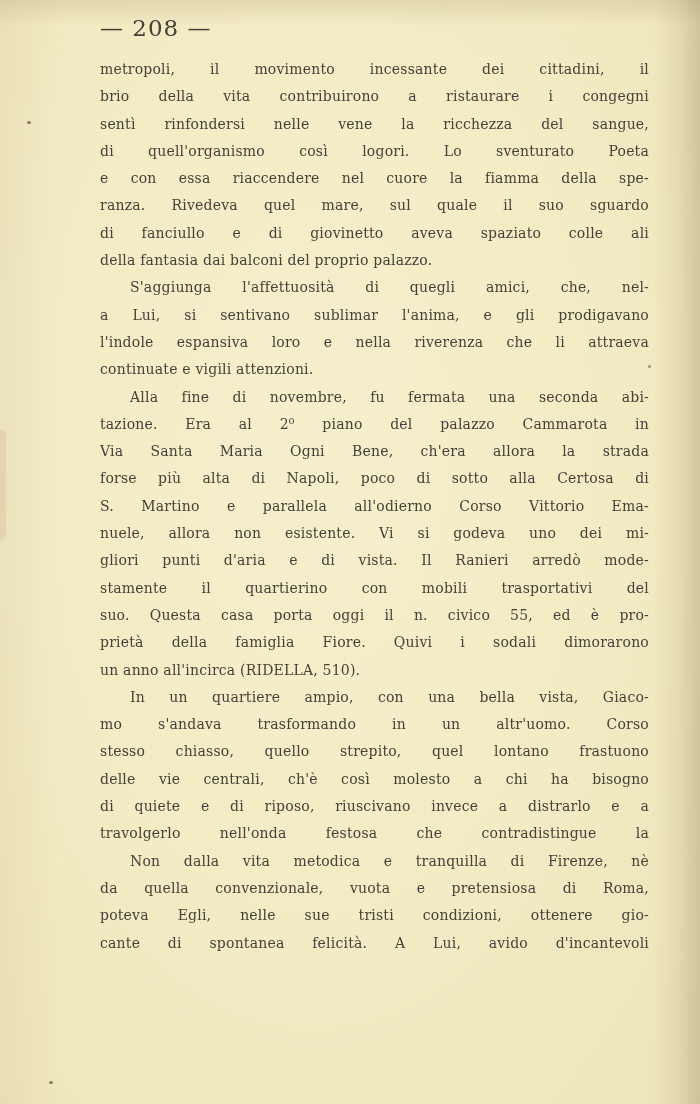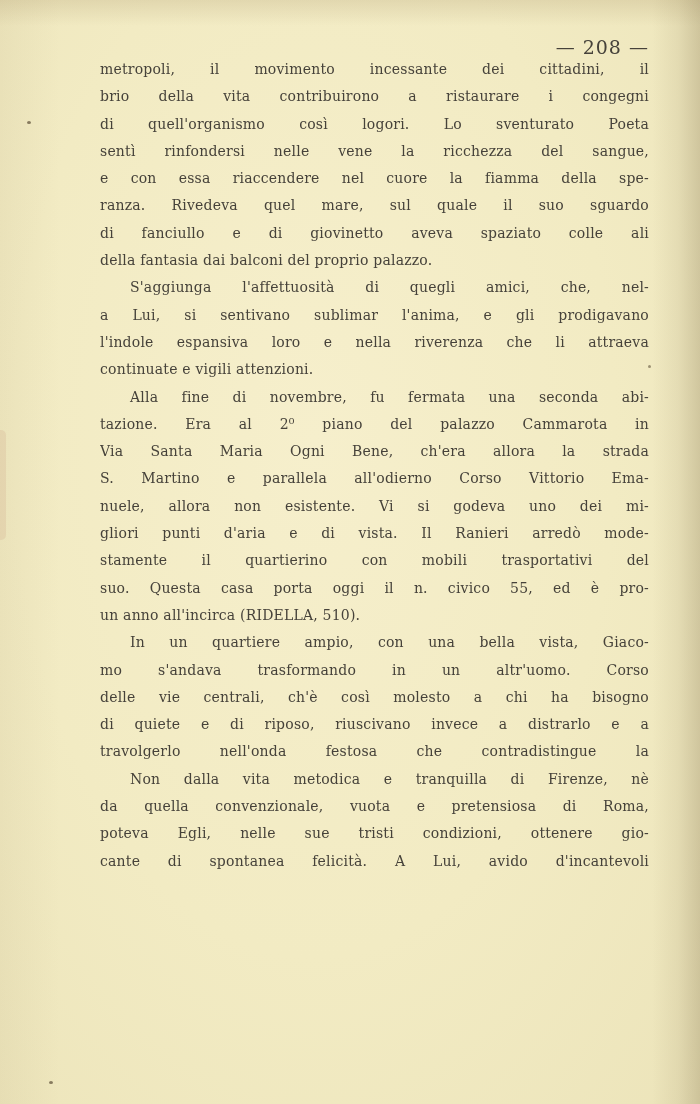--- a/index.html
+++ b/index.html
@@ -13,25 +13,25 @@
     color: #46423a;
     background:
       linear-gradient(to left, rgba(125,108,70,0.28), rgba(125,108,70,0.10) 22px, rgba(125,108,70,0) 48px),
       linear-gradient(to bottom, rgba(150,125,80,0.18), rgba(150,125,80,0) 26px),
       linear-gradient(to right, rgba(140,118,78,0.07), rgba(140,118,78,0) 60px),
       radial-gradient(ellipse at 45% 40%, #f6efcc 0%, #f2ebc3 55%, #ece4ba 100%);
     background-color: #f2ebc3;
   }
   .page-number-header {
     position: absolute;
-    top: 36px;
+    top: 15px;
     left: 100px;
     width: 549px;
-    text-align: right;
-    font-size: 19px;
+    text-align: left;
+    font-size: 23px;
     letter-spacing: 1px;
   }
   .page-text {
     position: absolute;
     top: 56px;
     left: 100px;
     width: 549px;
   }
   .paragraph { margin: 0; }
   .line {
@@ -70,47 +70,50 @@
   <div class="speck s1"></div>
   <div class="speck s2"></div>
   <div class="speck s3"></div>
 
   <div class="page-number-header">— 208 —</div>
 
   <div class="page-text">
       <div class="paragraph">
         <div class="line">metropoli, il movimento incessante dei cittadini, il</div>
         <div class="line">brio della vita contribuirono a ristaurare i congegni</div>
+        <div class="line">sentì rinfondersi nelle vene la ricchezza del sangue,</div>
         <div class="line">di quell'organismo così logori.  Lo sventurato Poeta</div>
-        <div class="line">sentì rinfondersi nelle vene la ricchezza del sangue,</div>
         <div class="line">e con essa riaccendere nel cuore la fiamma della spe-</div>
         <div class="line">ranza.  Rivedeva quel mare, sul quale il suo sguardo</div>
         <div class="line">di fanciullo e di giovinetto aveva spaziato colle ali</div>
         <div class="line flush">della fantasia dai balconi del proprio palazzo.</div>
       </div>
       <div class="paragraph">
         <div class="line indent">S'aggiunga l'affettuosità di quegli amici, che, nel-</div>
         <div class="line">a Lui, si sentivano sublimar l'anima, e gli prodigavano</div>
         <div class="line">l'indole espansiva loro e nella riverenza che li attraeva</div>
         <div class="line flush">continuate e vigili attenzioni.</div>
       </div>
       <div class="paragraph">
         <div class="line indent">Alla fine di novembre, fu fermata una seconda abi-</div>
         <div class="line">tazione.  Era al 2⁰ piano del palazzo Cammarota in</div>
         <div class="line">Via Santa Maria Ogni Bene, ch'era allora la strada</div>
+        <div class="line">forse più alta di Napoli, poco di sotto alla Certosa di</div>
         <div class="line">S. Martino e parallela all'odierno Corso Vittorio Ema-</div>
         <div class="line">nuele, allora non esistente.  Vi si godeva uno dei mi-</div>
         <div class="line">gliori punti d'aria e di vista.  Il Ranieri arredò mode-</div>
         <div class="line">stamente il quartierino con mobili trasportativi del</div>
         <div class="line">suo.  Questa casa porta oggi il n. civico 55, ed è pro-</div>
+        <div class="line">prietà della famiglia Fiore.  Quivi i sodali dimorarono</div>
         <div class="line flush">un anno all'incirca (RIDELLA, 510).</div>
       </div>
       <div class="paragraph">
         <div class="line indent">In un quartiere ampio, con una bella vista, Giaco-</div>
         <div class="line">mo s'andava trasformando in un altr'uomo.  Corso</div>
+        <div class="line">stesso chiasso, quello strepito, quel lontano frastuono</div>
         <div class="line">delle vie centrali, ch'è così molesto a chi ha bisogno</div>
         <div class="line">di quiete e di riposo, riuscivano invece a distrarlo e a</div>
         <div class="line">travolgerlo nell'onda festosa che contradistingue la</div>
       </div>
       <div class="paragraph">
         <div class="line indent">Non dalla vita metodica e tranquilla di Firenze, nè</div>
         <div class="line">da quella convenzionale, vuota e pretensiosa di Roma,</div>
         <div class="line">poteva Egli, nelle sue tristi condizioni, ottenere gio-</div>
         <div class="line">cante di spontanea felicità.  A Lui, avido d'incantevoli</div>
       </div>

